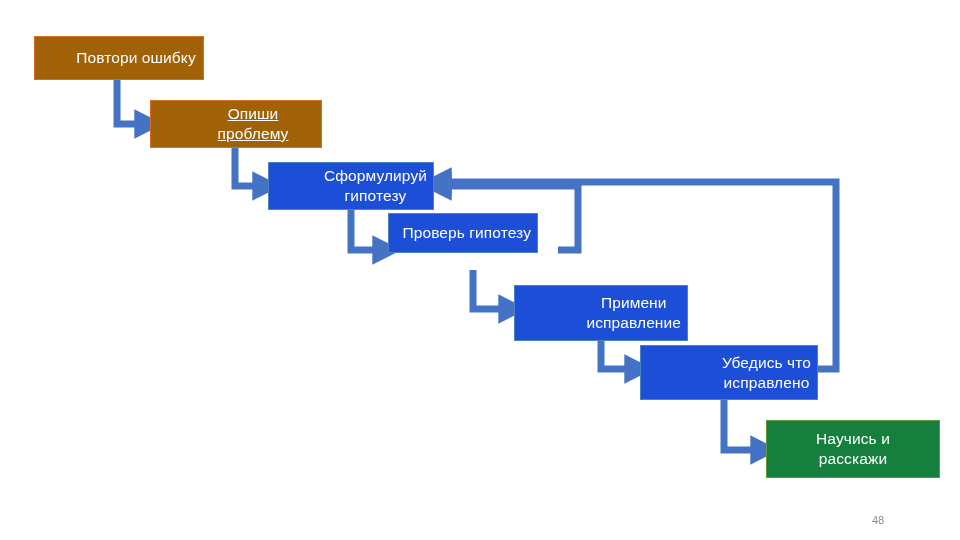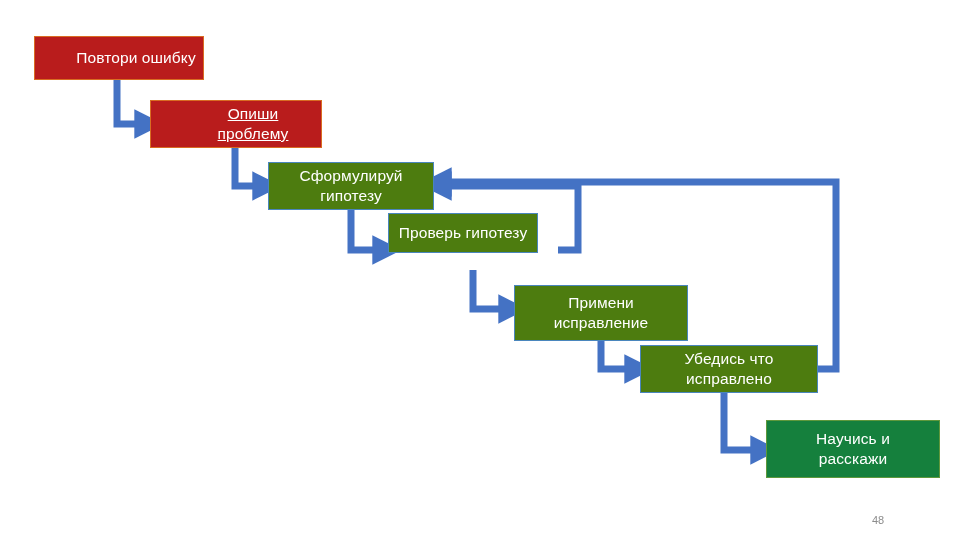--- a/index.html
+++ b/index.html
@@ -25,23 +25,23 @@
     text-align: center;
     color: #ffffff;
     font-size: 15.5px;
     line-height: 1.28;
     letter-spacing: 0.1px;
     padding: 2px 6px;
     z-index: 3;
     border: 1px solid rgba(0,0,0,0.12);
   }
   .node span { display: block; }
-  .node.orange { background: #b91c1c; border-color: #D6低; padding-left: 40px; }
+  .node.orange { background: #a16207; border-color: #D6低; padding-left: 40px; }
   .node.orange { border-color: #d96c22; }
-  .node.blue   { background: #4d7c0f; border-color: #4a86bd; }
+  .node.blue   { background: #1d4ed8; border-color: #4a86bd; justify-content: flex-end; }
   .node.green  { background: #15803d; border-color: #5f983c; }
 
   #connectors {
     position: absolute;
     left: 0; top: 0;
     width: 960px;
     height: 540px;
     z-index: 1;
   }
   #pagenum {
@@ -105,21 +105,21 @@
         <div>
           <span>Проверь гипотезу</span>
         </div>
       </div>
       <div class="node blue" style="left: 514px; top: 285px; width: 174px; height: 56px;">
         <div>
           <span>Примени</span>
           <span>исправление</span>
         </div>
       </div>
-      <div class="node blue" style="left: 640px; top: 345px; width: 178px; height: 48px;">
+      <div class="node blue" style="left: 640px; top: 345px; width: 178px; height: 55px;">
         <div>
           <span>Убедись что</span>
           <span>исправлено</span>
         </div>
       </div>
       <div class="node green" style="left: 766px; top: 420px; width: 174px; height: 58px;">
         <div>
           <span>Научись и</span>
           <span>расскажи</span>
         </div>

